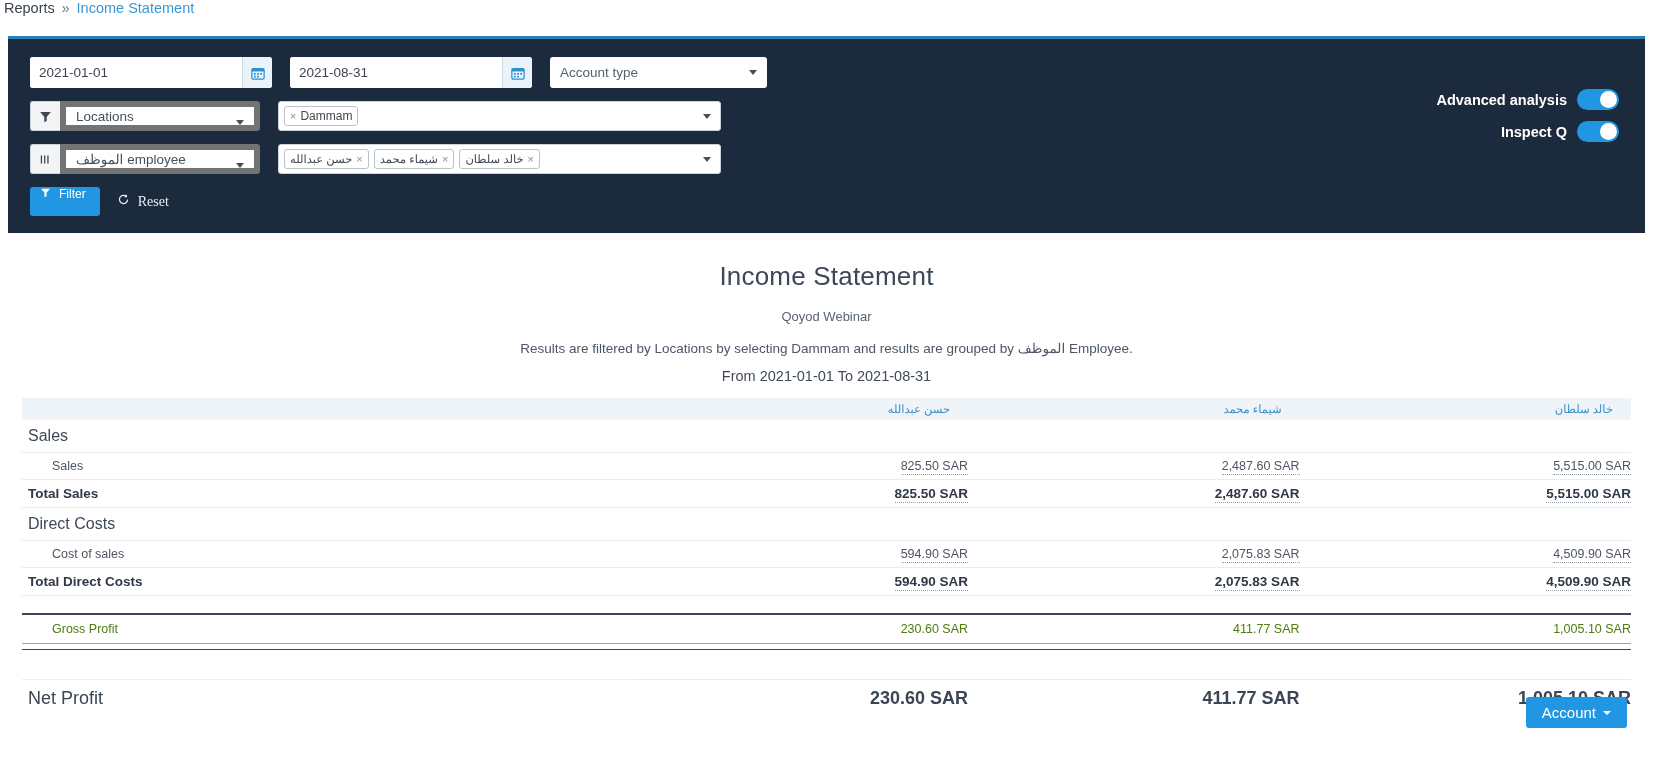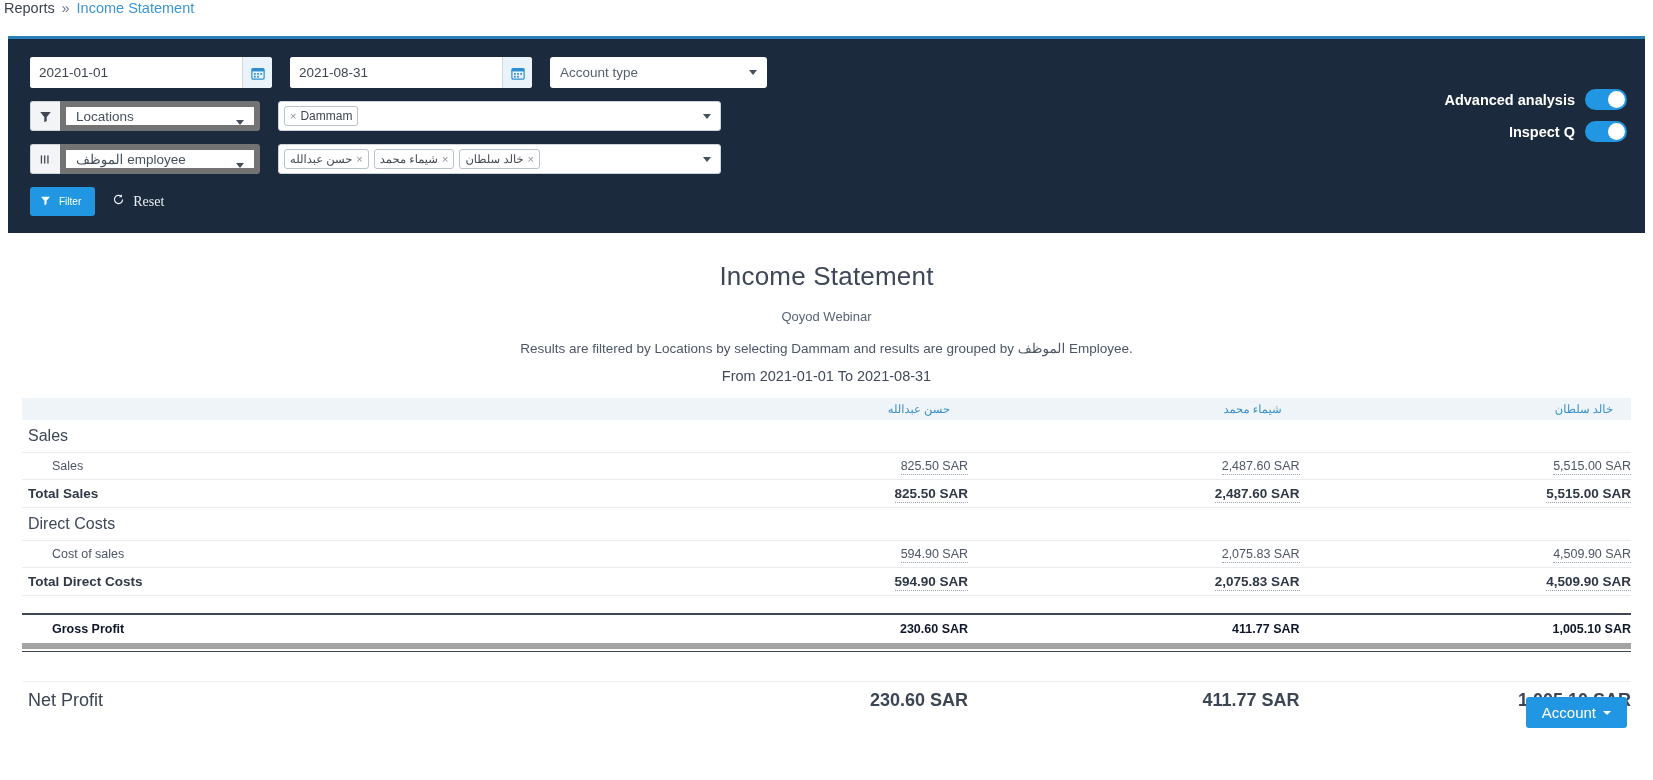--- a/index.html
+++ b/index.html
@@ -132,38 +132,38 @@
   .tag .tx { color: #8a9099; margin-right: 4px; font-size: 11px; cursor: pointer; }
   .tag.rtl { direction: rtl; font-size: 11.5px; }
   .tag.rtl .tx { margin-right: 0; margin-left: 4px; }
 
   
   .btn-filter {
     background: #2196e3;
     color: #fff;
     border: 0; border-radius: 3px;
     height: 29px; padding: 0 14px 0 10px;
-    font-size: 10px;
-    display: inline-flex; align-items: center; gap: 8px;
+    font-size: 12px;
+    display: inline-flex; align-items: flex-start; gap: 8px;
     cursor: pointer;
     font-family: "Liberation Sans", sans-serif;
   }
   .btn-reset {
     background: transparent; border: 0;
     color: #e9eef3; font-size: 14px;
     margin-left: 11px;
     display: inline-flex; align-items: center; gap: 8px;
     cursor: pointer;
     font-family: Liberation Serif, serif;
   }
 
   
   .toggles {
     position: absolute;
-    right: 18px; top: 50px;
+    right: 26px; top: 50px;
     text-align: right;
   }
   .toggle-row {
     display: flex; align-items: center; justify-content: flex-end;
     margin-bottom: 11px;
   }
   .toggle-label {
     color: #fff; font-size: 14.5px; font-weight: bold;
     margin-right: 10px;
   }
@@ -255,25 +255,25 @@
     padding: 6px 0 6px 6px;
     border-top: 1.5px solid #3d4757;
     border-bottom: 1px solid #e9ecef;
   }
   tr.total td.cell-val { padding-left: 0; }
   tr.spacer td { height: 18px; border-bottom: 0; }
   tr.spacer td.dim { border-bottom: 1px solid #eef0f2; }
 
   tr.gross td {
     font-size: 12.5px;
-    font-weight: bold;
-    color: #0f172a;
+    font-weight: normal;
+    color: #4d7c0f;
     padding: 7px 0 7px 30px;
     border-top: 2px solid #3d4757;
-    border-bottom: 6px solid #a3a3a3;
+    border-bottom: 1px solid #a3a3a3;
   }
   tr.gross td.cell-val { padding-left: 0; }
 
   tr.doubleline td {
     height: 6px;
     border-top: 1.5px solid #3d4757;
     border-bottom: 1.5px solid #3d4757;
     padding: 0;
   }
   tr.netspacer td { height: 30px; }

